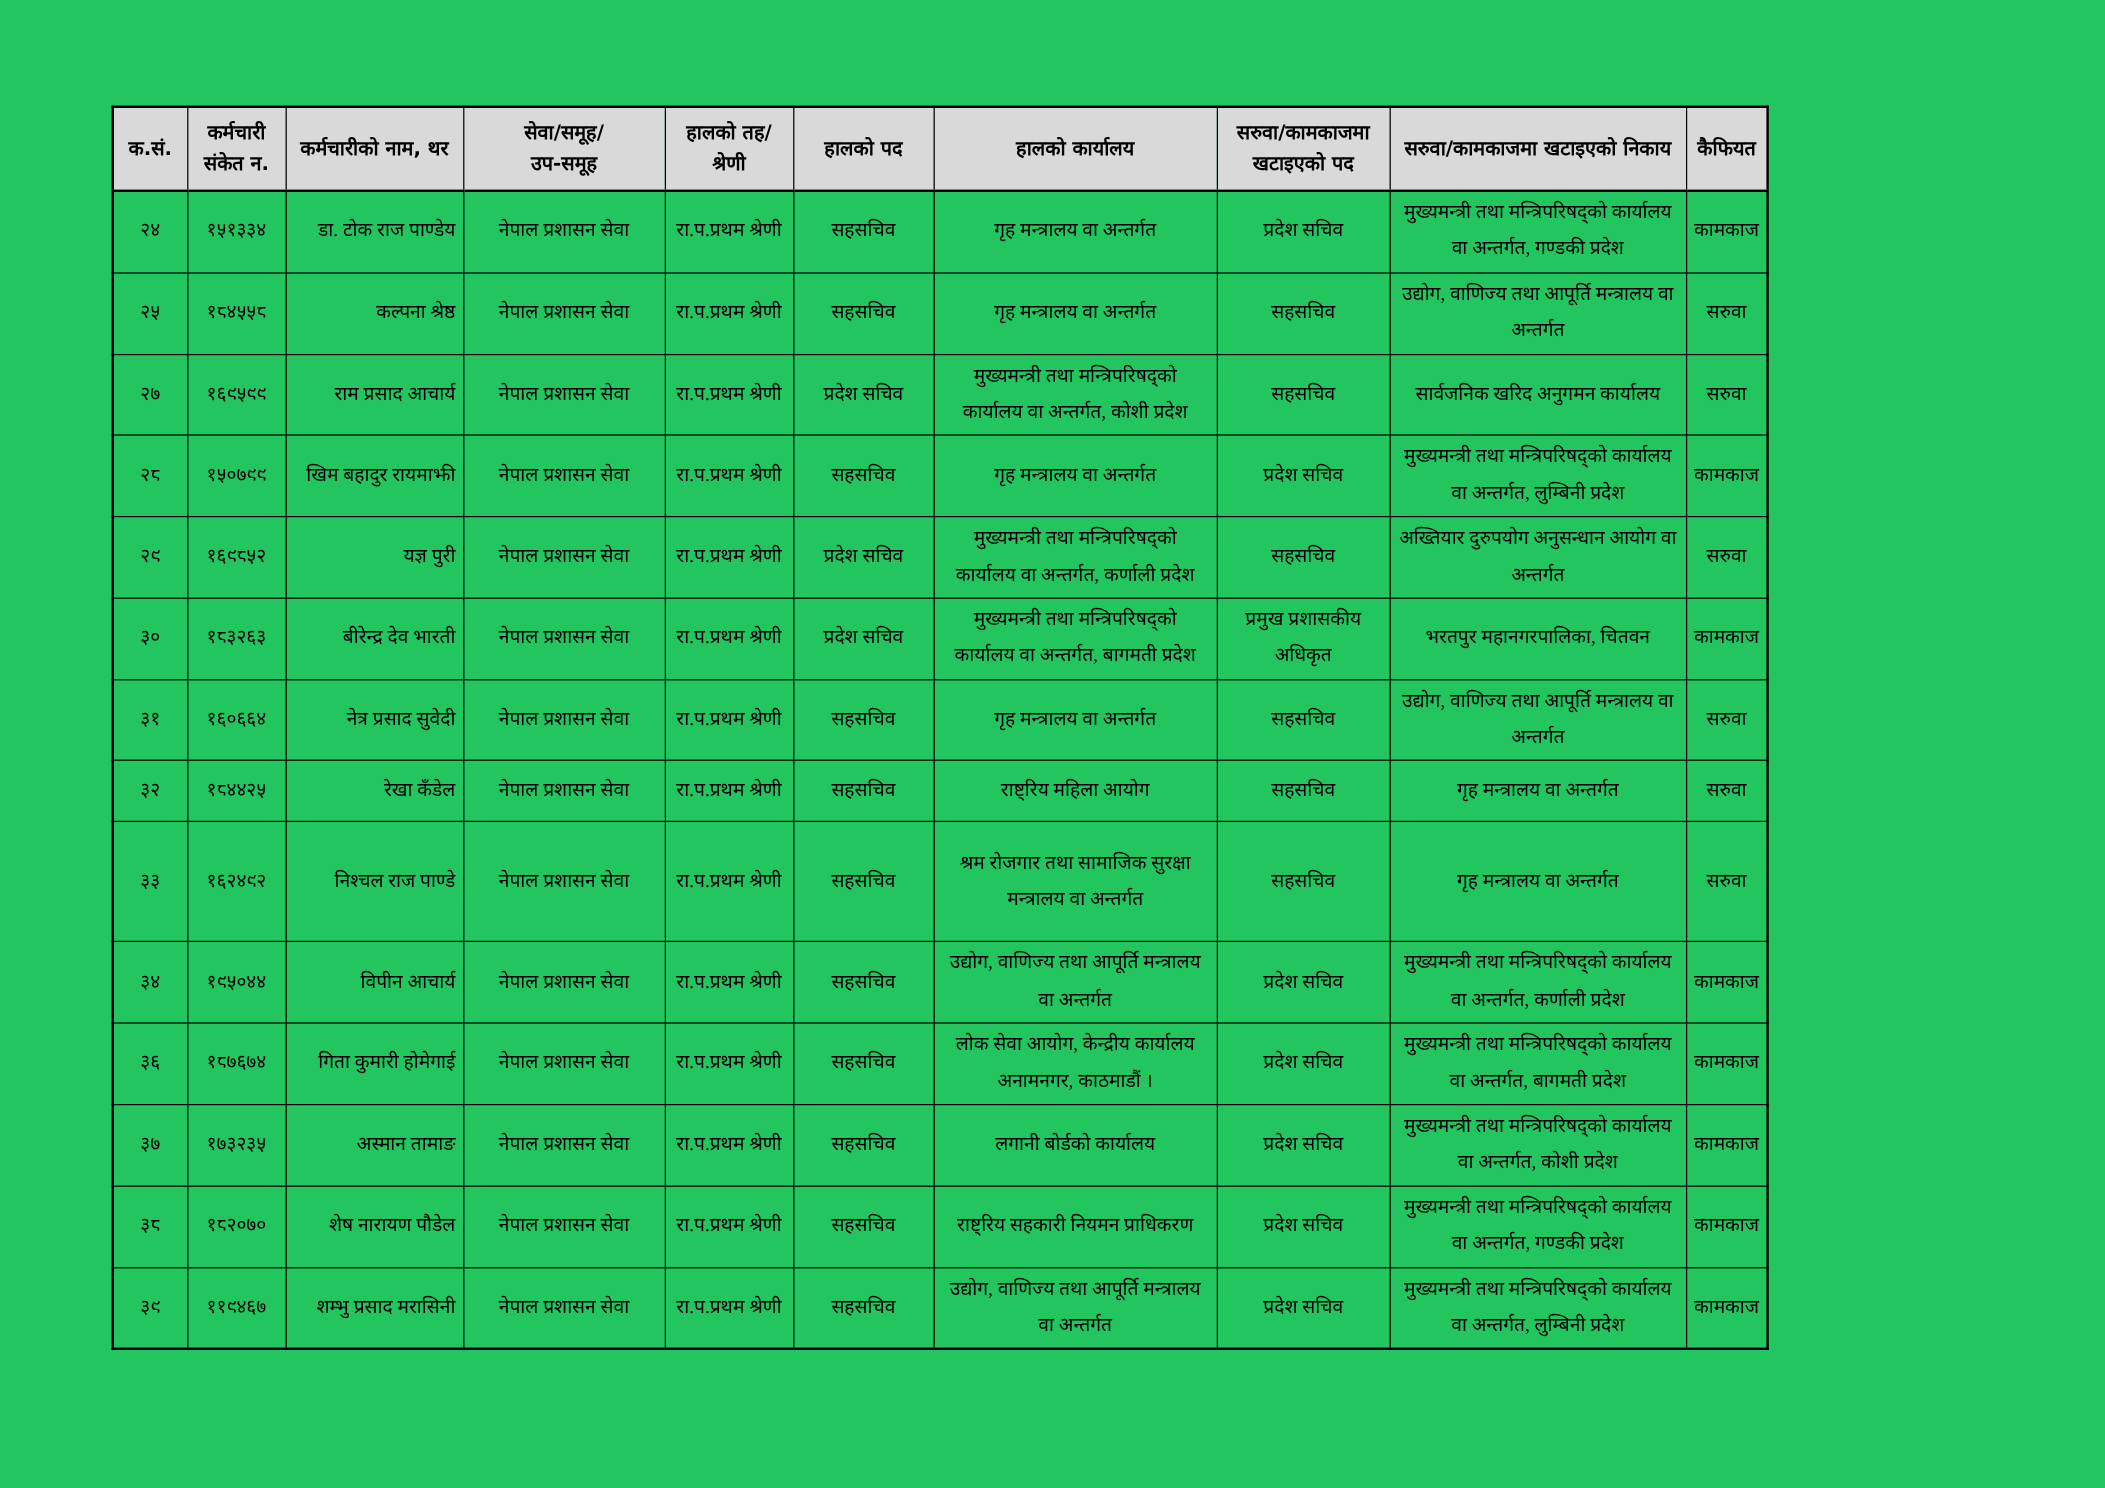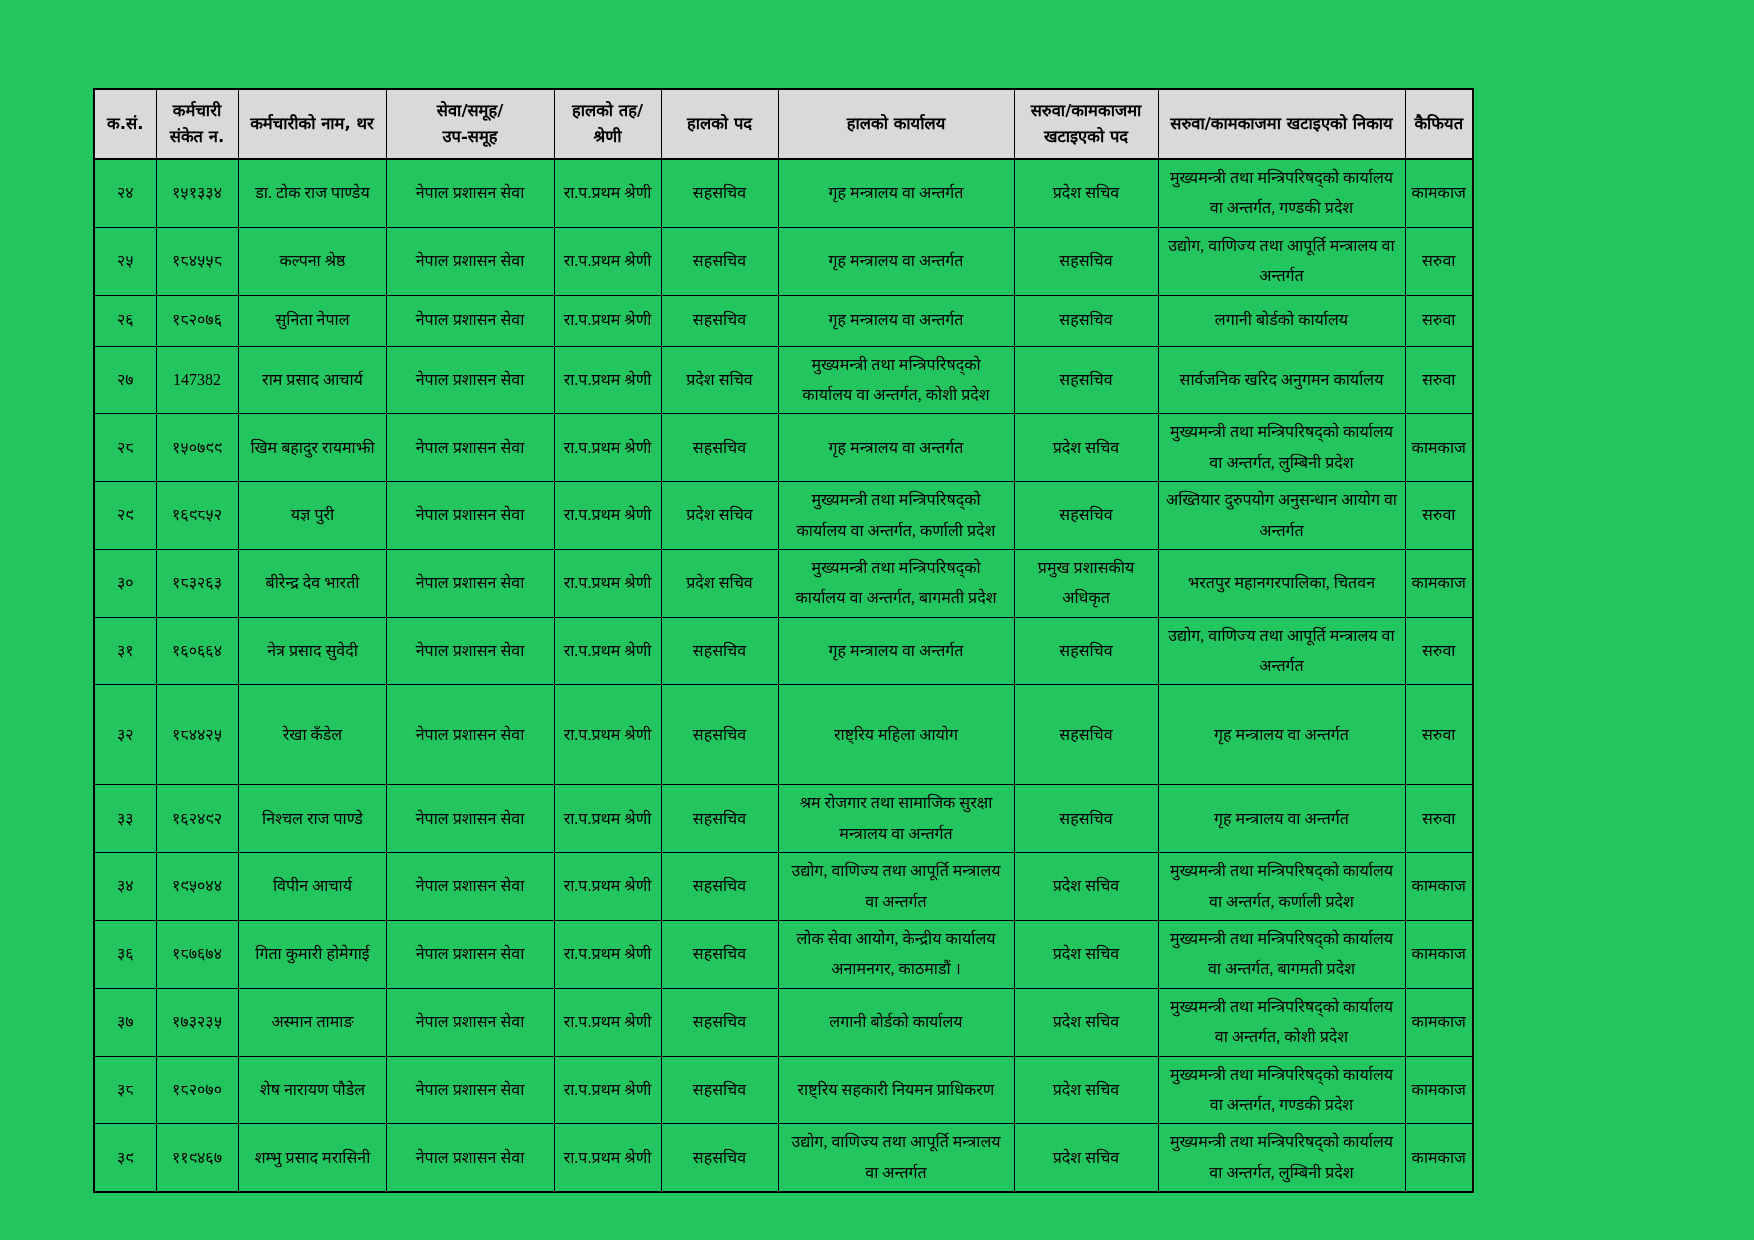--- a/index.html
+++ b/index.html
@@ -44,21 +44,21 @@
     font-size: 16.5px;
     line-height: 1.55;
     white-space: pre-line;
     height: 62px;
     border-bottom: 2px solid #000000;
   }
   table.gov-table tbody tr { height: 51px; font-family: Liberation Serif, serif; }
   
   table.gov-table tbody tr:nth-child(9) { height: 100px; margin-left: 40px; }
   
-  table.gov-table tbody td:nth-child(3) { text-align: center; padding-left: 7px; }
+  table.gov-table tbody td:nth-child(3) { text-align: right; padding-left: 7px; }
 </style>
 </head>
 <body>
 
 <div class="sheet">
   <table class="gov-table">
     <colgroup>
       <col style="width:62px">
       <col style="width:82px">
       <col style="width:148px">
@@ -106,34 +106,22 @@
           <td>कल्पना श्रेष्ठ</td>
           <td>नेपाल प्रशासन सेवा</td>
           <td>रा.प.प्रथम श्रेणी</td>
           <td>सहसचिव</td>
           <td>गृह मन्त्रालय वा अन्तर्गत</td>
           <td>सहसचिव</td>
           <td>उद्योग, वाणिज्य तथा आपूर्ति मन्त्रालय वा अन्तर्गत</td>
           <td>सरुवा</td>
         </tr>
         <tr>
-          <td>२६</td>
-          <td>१८२०७६</td>
-          <td>सुनिता नेपाल</td>
-          <td>नेपाल प्रशासन सेवा</td>
-          <td>रा.प.प्रथम श्रेणी</td>
-          <td>सहसचिव</td>
-          <td>गृह मन्त्रालय वा अन्तर्गत</td>
-          <td>सहसचिव</td>
-          <td>लगानी बोर्डको कार्यालय</td>
-          <td>सरुवा</td>
-        </tr>
-        <tr>
           <td>२७</td>
-          <td>147382</td>
+          <td>१६९५९९</td>
           <td>राम प्रसाद आचार्य</td>
           <td>नेपाल प्रशासन सेवा</td>
           <td>रा.प.प्रथम श्रेणी</td>
           <td>प्रदेश सचिव</td>
           <td>मुख्यमन्त्री तथा मन्त्रिपरिषद्को कार्यालय वा अन्तर्गत, कोशी प्रदेश</td>
           <td>सहसचिव</td>
           <td>सार्वजनिक खरिद अनुगमन कार्यालय</td>
           <td>सरुवा</td>
         </tr>
         <tr>

